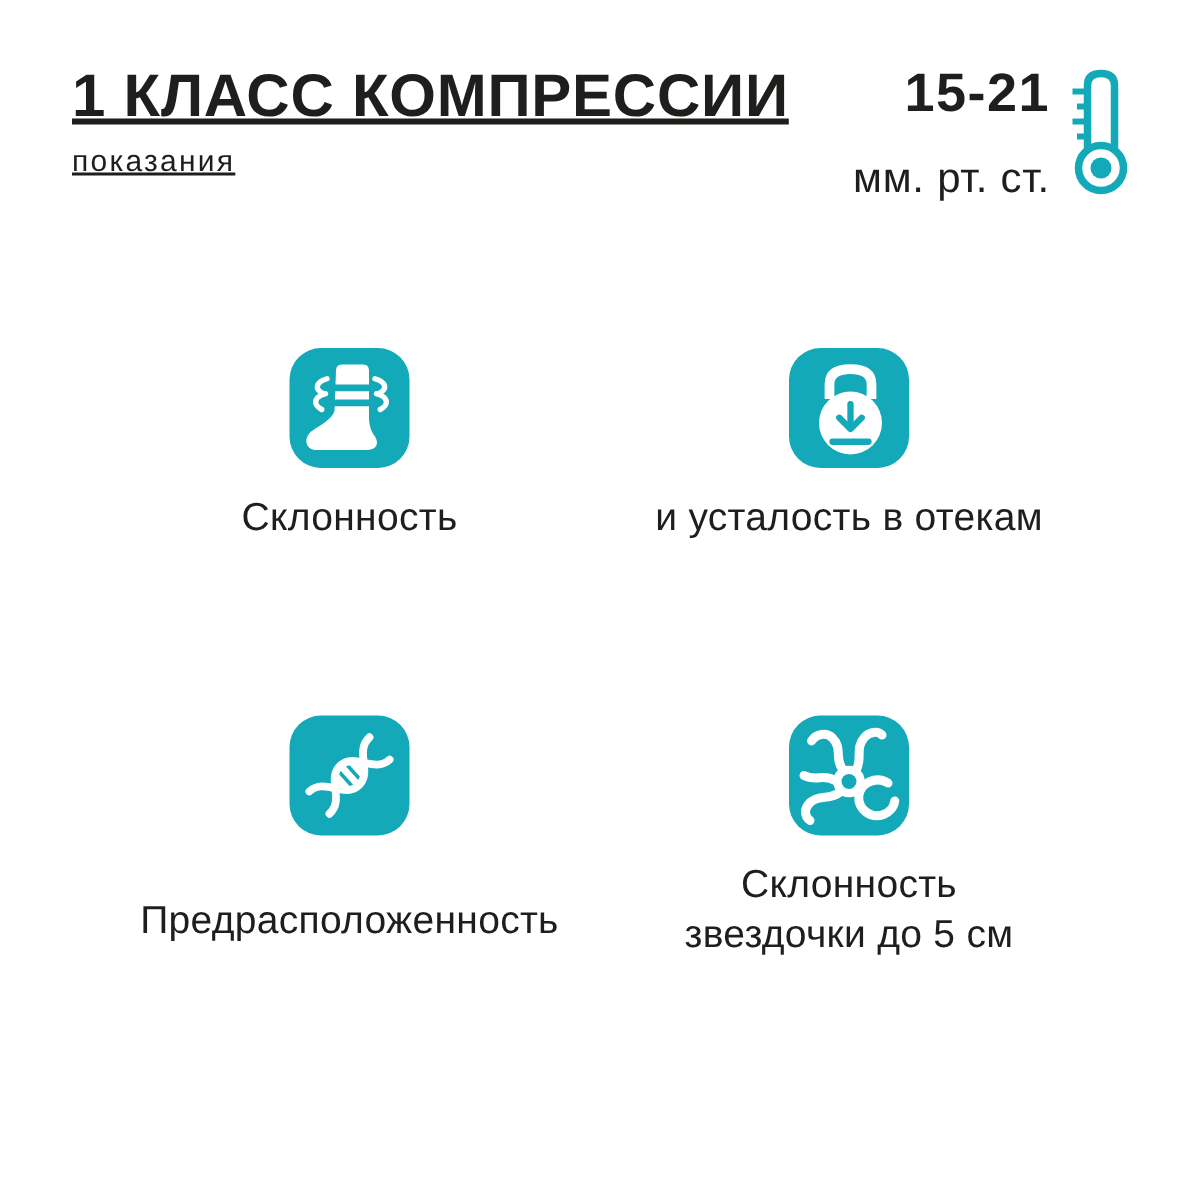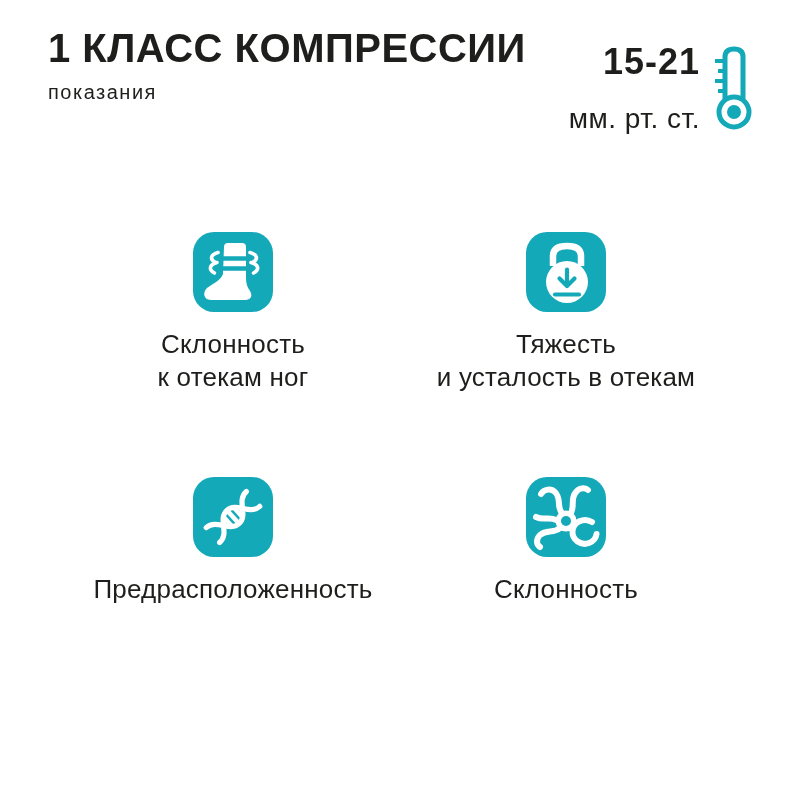--- a/index.html
+++ b/index.html
@@ -12,21 +12,21 @@
   body{
     background:var(--bg);
     font-family:"Liberation Sans","DejaVu Sans",sans-serif;
     color:var(--text);
     position:relative;
     overflow:hidden;
   }
   .page{position:absolute;inset:0;}
 
   
-  .header-left{position:absolute;left:48px;top:26px;}
+  .header-left{position:absolute;left:48px;top:42px;text-decoration:underline;}
   .title{
     font-size:40px;font-weight:700;letter-spacing:.5px;
     line-height:44px;white-space:nowrap;
   }
   .subtitle{
     font-size:20px;font-weight:400;letter-spacing:1.5px;
     line-height:34px;margin-top:5px;
   }
   .header-right{
     position:absolute;right:42px;top:42px;
@@ -43,21 +43,21 @@
   }
   .thermo{width:48px;height:88px;display:block;margin-top:2px;}
 
   
   .cell{
     position:absolute;width:360px;
     display:flex;flex-direction:column;align-items:center;
   }
   .cell.c00{left:53px; top:232px;}
   .cell.c01{left:386px;top:232px;}
-  .cell.c10{left:53px; top:477px;}
+  .cell.c10{left:53px; top:477px;gap:24px;}
   .cell.c11{left:386px;top:477px;}
   .tile{
     width:80px;height:80px;border-radius:21px;
     background:var(--accent);
     display:flex;align-items:center;justify-content:center;
     flex:0 0 auto;
   }
   .tile svg{width:80px;height:80px;display:block;}
   .label{
     margin-top:16px;text-align:center;
@@ -106,38 +106,36 @@
         <g stroke="#FFFFFF" stroke-width="3.6" fill="none" stroke-linecap="round">
           <path d="M25,20.5 C18,22.5 16,27 22.5,30.5"></path>
           <path d="M24,30.5 C16.5,32.5 15,37.5 21.5,41"></path>
           <path d="M57,20.5 C64,22.5 66,27 59.5,30.5"></path>
           <path d="M58,30.5 C65.5,32.5 67,37.5 60.5,41"></path>
         </g>
       </svg>
     </div>
     <div class="label">
       <div>Склонность</div>
-      <div>к отекам ног</div>
     </div>
   </div>
 
   <div class="cell c01">
     <div class="tile">
       <svg viewBox="0 0 80 80">
         <path d="M27,34 L27,24 Q27,14 41,14 Q55,14 55,24 L55,34" fill="none" stroke="#FFFFFF" stroke-width="6.5"></path>
         <circle cx="41" cy="50" r="21" fill="#FFFFFF"></circle>
         <g stroke="var(--accent)" stroke-width="4.2" fill="none" stroke-linecap="round" stroke-linejoin="round">
           <line x1="41" y1="37.5" x2="41" y2="52.5"></line>
           <path d="M33.5,46.5 L41,54 L48.5,46.5"></path>
           <line x1="29" y1="62.5" x2="53" y2="62.5"></line>
         </g>
       </svg>
     </div>
     <div class="label">
-      <div>Тяжесть</div>
       <div>и усталость в отекам</div>
     </div>
   </div>
 
   <div class="cell c10">
     <div class="tile">
       <svg viewBox="0 0 80 80">
         <g transform="translate(40,40) rotate(-42)" stroke="#FFFFFF" fill="none" stroke-linecap="round">
           <path d="M-27,10 C-13,10 -13,-9 0,-9 C13,-9 13,10 27,10" stroke-width="5.2"></path>
           <path d="M-27,-10 C-13,-10 -13,9 0,9 C13,9 13,-10 27,-10" stroke-width="5.2"></path>
@@ -163,16 +161,17 @@
           <path d="M66,45 C58,40 47,45 46.5,54 C46,63 55,69 63,66 C67,64.5 70,61 70.5,57"></path>
           <path d="M34,51 C27,57 21,52 14,58 C10,62 10,67 14,70"></path>
           <path d="M30,43 C23,39 18,44 10,40"></path>
         </g>
         <circle cx="40" cy="44" r="10.5" fill="#FFFFFF"></circle>
         <circle cx="40" cy="44" r="5" fill="var(--accent)"></circle>
       </svg>
     </div>
     <div class="label">
       <div>Склонность</div>
+      <div>звездочки до 5 см</div>
     </div>
   </div>
 
 </div>
 
 </body></html>

